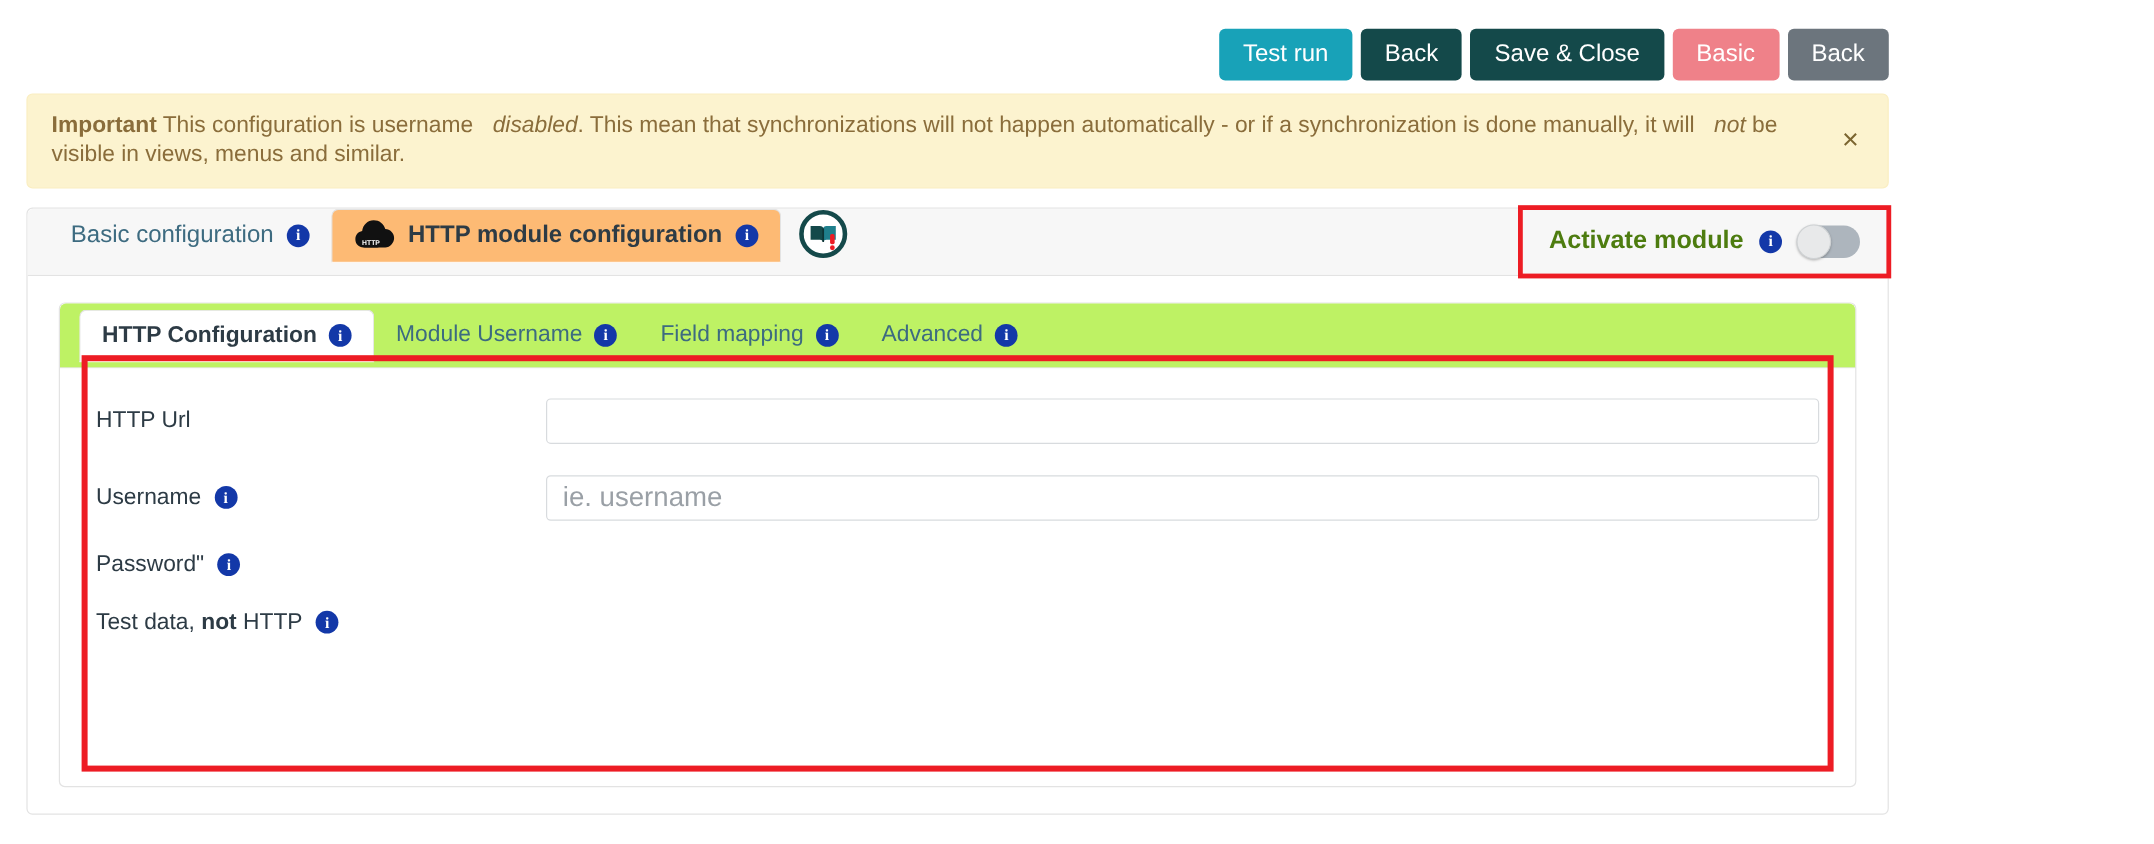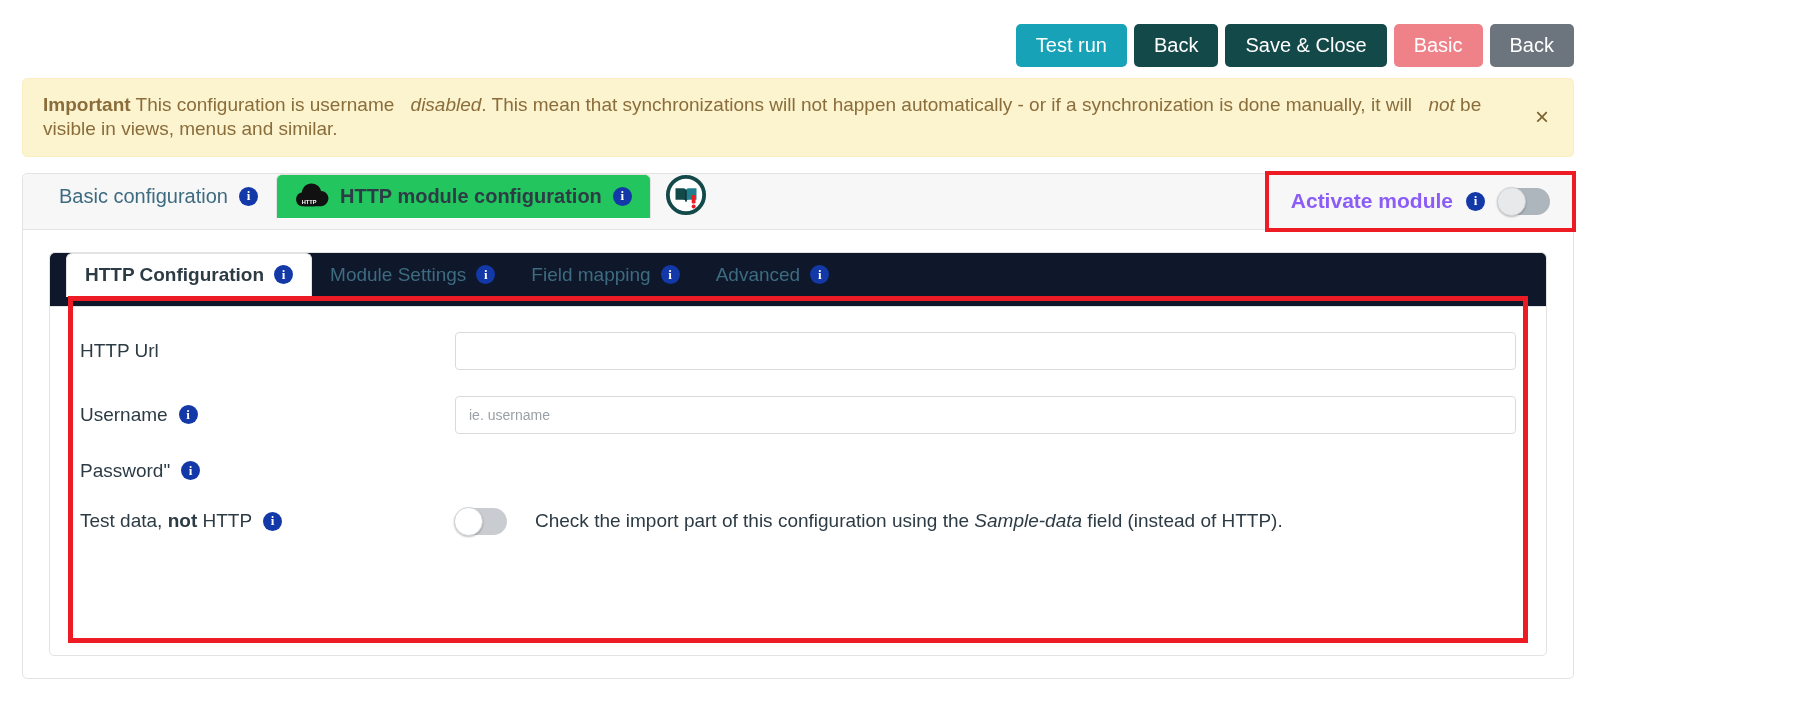--- a/index.html
+++ b/index.html
@@ -96,21 +96,21 @@
     align-items: center;
     gap: 11px;
     font-size: 20px;
     padding: 0 18px;
     height: 45px;
     color: #3d6b80;
     cursor: pointer;
     white-space: nowrap;
   }
   .otab.active {
-    background: #22c55e;
+    background: #fdba74;
     border: 1px solid #e3e3e3;
     border-bottom: 1px solid #ffffff;
     border-radius: 6px 6px 0 0;
     color: #2d3b45;
     font-weight: bold;
     margin-bottom: -1px;
     position: relative;
     z-index: 3;
   }
   .info-icon {
@@ -144,21 +144,21 @@
     background: #f7f7f7;
     padding: 13px 22px 13px 22px;
     display: flex;
     align-items: center;
     gap: 13px;
     z-index: 5;
   }
   .activate-label {
     font-size: 21px;
     font-weight: bold;
-    color: #8b5cf6;
+    color: #4d7c0f;
     white-space: nowrap;
   }
 
   
   .toggle {
     width: 52px; height: 27px;
     border-radius: 14px;
     background: #adb5bd;
     position: relative;
     cursor: pointer;
@@ -180,25 +180,25 @@
   .inner-card {
     margin: 22px 26px 0 26px;
     border: 1px solid #e3e3e3;
     border-radius: 5px;
     background: #ffffff;
     height: 404px;
     position: relative;
   }
   .inner-tabbar {
     height: 54px;
-    background: #0f172a;
+    background: #bef264;
     border-bottom: 1px solid #e3e3e3;
     border-radius: 5px 5px 0 0;
     display: flex;
-    align-items: flex-start;
+    align-items: center;
     padding-left: 16px;
   }
   .itab {
     display: flex;
     align-items: center;
     gap: 10px;
     font-size: 19px;
     padding: 0 18px;
     height: 44px;
     color: #3d6b80;
@@ -244,21 +244,21 @@
     flex: none;
   }
   .row-label b { font-weight: bold; }
   .row-field { flex: 1; }
   input.field {
     width: 100%;
     height: 38px;
     border: 1px solid #d8dbde;
     border-radius: 4px;
     padding: 0 13px;
-    font-size: 14px;
+    font-size: 23px;
     color: #ec4899;
     font-family: "Liberation Sans", sans-serif;
     background: #ffffff;
     outline: none;
   }
   input.field::placeholder { color: #9aa0a6; opacity: 1; }
   input.pw-field::placeholder {
     font-family: "DejaVu Sans", sans-serif;
     font-weight: bold;
     font-style: italic;
@@ -335,21 +335,21 @@
     </div>
 
     <div class="inner-card">
 
       <div class="inner-tabbar">
         <div class="itab active">
           <span>HTTP Configuration</span>
           <span class="info-icon">i</span>
         </div>
         <div class="itab">
-          <span>Module Settings</span>
+          <span>Module Username</span>
           <span class="info-icon">i</span>
         </div>
         <div class="itab">
           <span>Field mapping</span>
           <span class="info-icon">i</span>
         </div>
         <div class="itab">
           <span>Advanced</span>
           <span class="info-icon">i</span>
         </div>
@@ -383,24 +383,18 @@
             <span>Password"</span>
             <span class="info-icon">i</span>
           </div>
         </div>
 
         <div class="row">
           <div class="row-label">
             <span><span>Test data, </span><b>not</b><span> HTTP</span></span>
             <span class="info-icon">i</span>
           </div>
-          <div class="row-field toggle-row-field">
-            <span class="toggle toggle-light">
-                <span class="knob"></span>
-              </span>
-            <span class="helper-text"><span>Check the import part of this configuration using the </span><i>Sample-data</i><span> field (instead of HTTP).</span></span>
-          </div>
         </div>
 
       </div>
     </div>
   </div>
 </div>
 
 </body></html>

